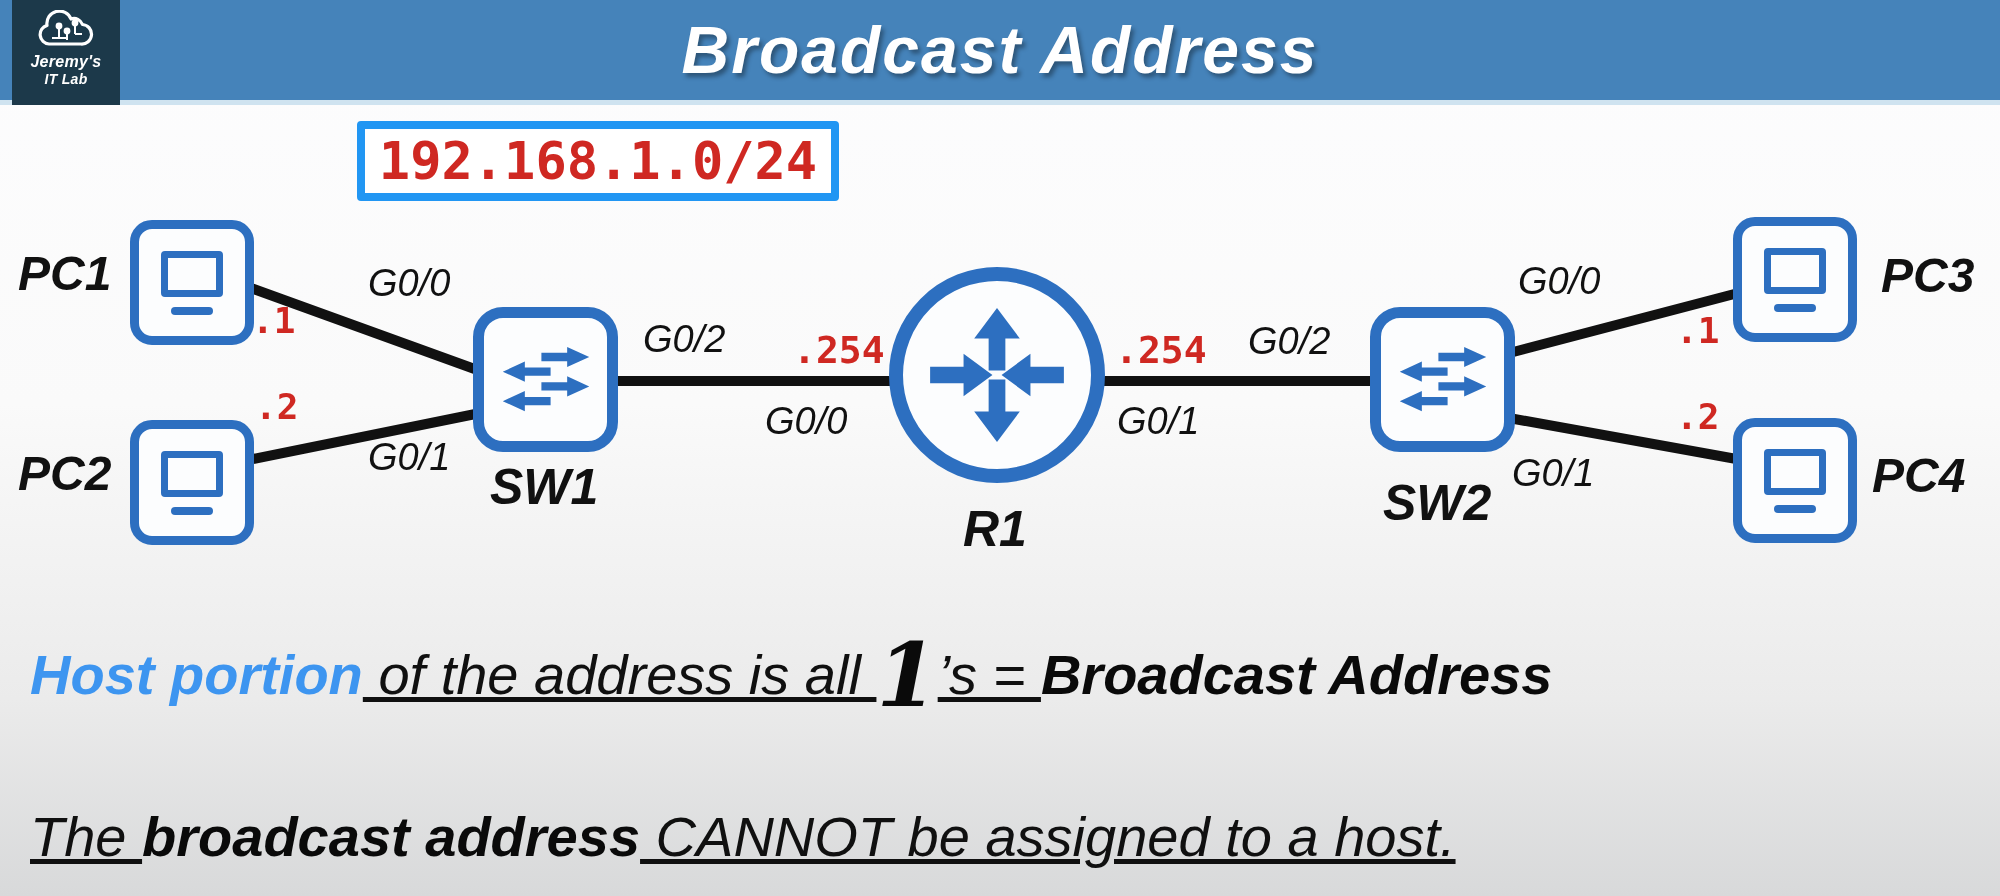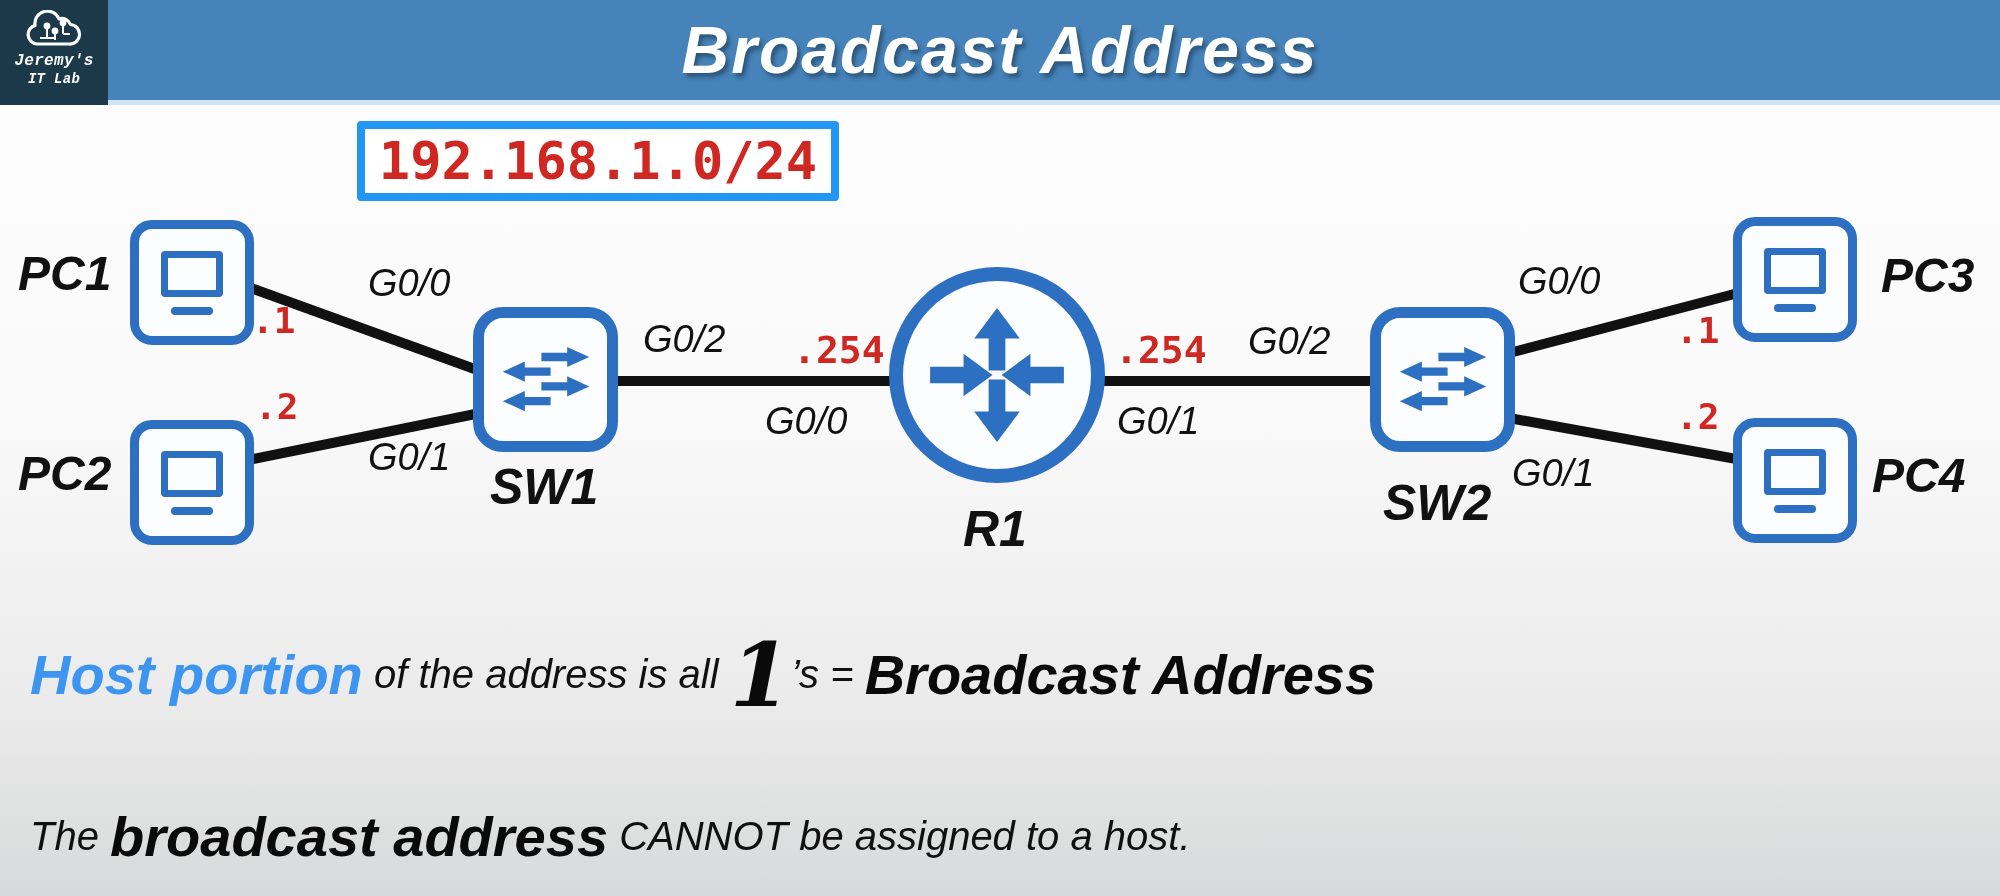--- a/index.html
+++ b/index.html
@@ -9,23 +9,23 @@
     font-family:"Liberation Sans", sans-serif;
     background:linear-gradient(180deg,#fdfdfe 0%,#fafafa 45%,#ebebeb 78%,#d8d9da 100%);
   }
 
   
   .topbar{
     position:absolute; left:0; top:0; width:2000px; height:105px;
     background:#4583ba; border-bottom:5px solid #cfe3f0; z-index:5;
   }
   .logo{
-    position:absolute; left:0; top:0; width:108px; height:105px;
+    position:absolute; left:12px; top:0; width:108px; height:105px;
     background:#1c394a; display:flex; flex-direction:column; align-items:center;
-    padding-top:10px; gap:1px;font-family:Liberation Mono, monospace;
+    padding-top:10px; gap:1px;
   }
   .logo-line{ color:#fff; font-style:italic; font-weight:700; font-size:16px; line-height:17px; letter-spacing:.3px; }
   .logo-line.small{ font-size:14px; }
   .title{
     position:absolute; left:0; right:0; top:0; height:105px;
     text-align:center; line-height:100px;
     font-size:66px; font-style:italic; font-weight:600; letter-spacing:2px;
     color:#ffffff; text-shadow:3px 4px 4px rgba(0,0,0,.35);
   }
 
@@ -59,21 +59,21 @@
     font-family:"DejaVu Sans Mono", monospace; font-size:52px; font-weight:600;
     color:#cf2822; white-space:nowrap;
   }
   .subnet-right{ position:absolute; left:1206px; top:132px; z-index:3; }
 
   
   .note{ position:absolute; z-index:3; display:flex; align-items:center; white-space:pre; }
   .note span{ white-space:pre; }
   .note1{ left:30px; top:642px; }
   .note2{ left:30px; top:804px; }
-  .hand{ font-size:40px; font-style:italic; font-weight:500; color:#101010; }
+  .hand{ font-size:56px; font-style:italic; font-weight:500; color:#101010;text-decoration:underline; }
   .hand-bold{ font-size:56px; font-style:italic; font-weight:700; color:#0a0a0a; }
   .hand-blue{ font-size:56px; font-style:italic; font-weight:600; color:#3d95f0; }
   .big-one{ font-family:"DejaVu Serif", serif; font-style:italic; font-weight:700; font-size:88px; color:#0a0a0a; line-height:0; }
 </style>
 </head>
 <body>
 
 <div class="stage">
 
   <header class="topbar">

